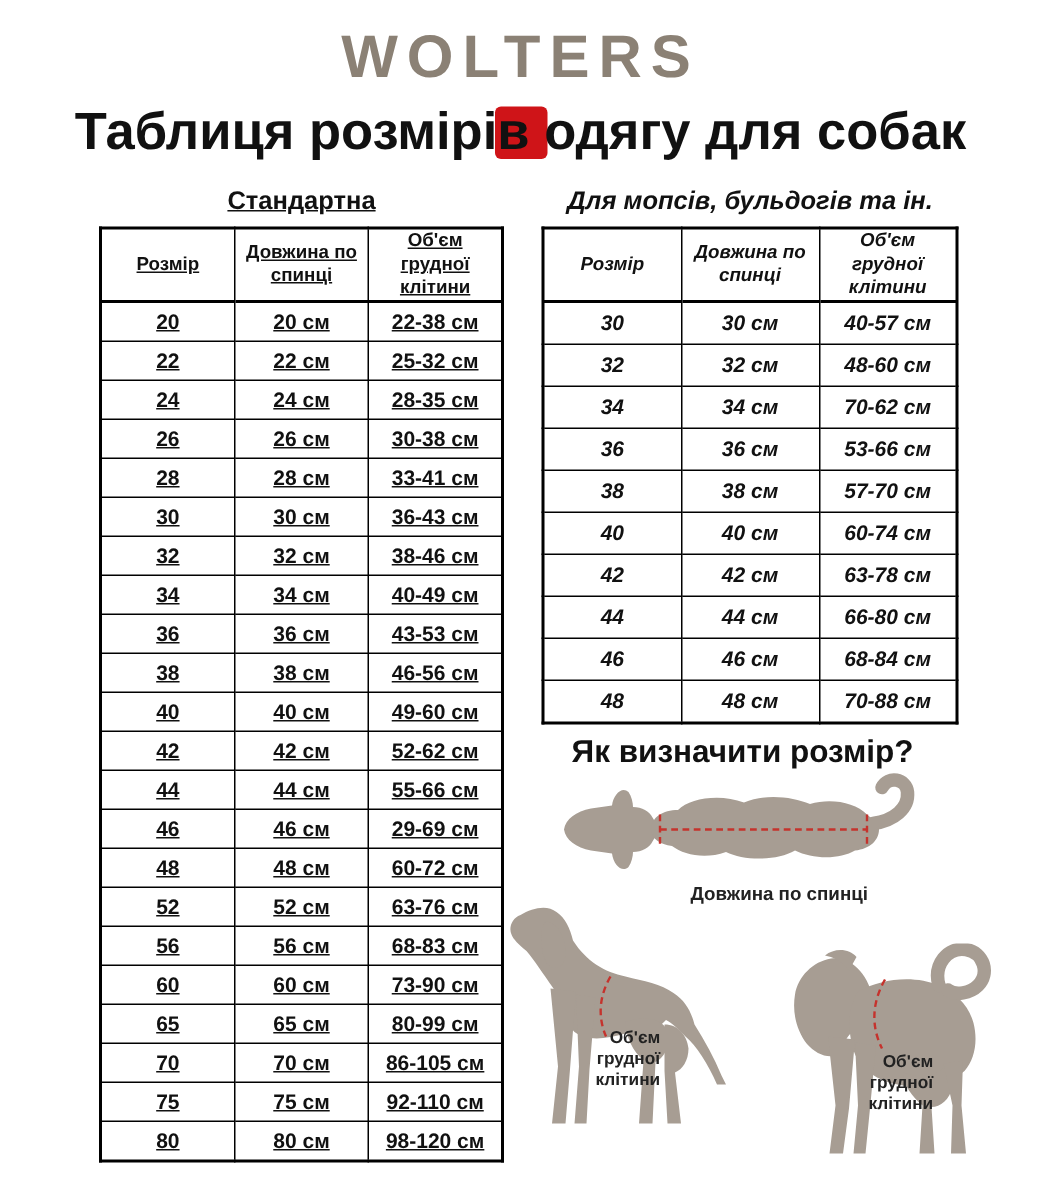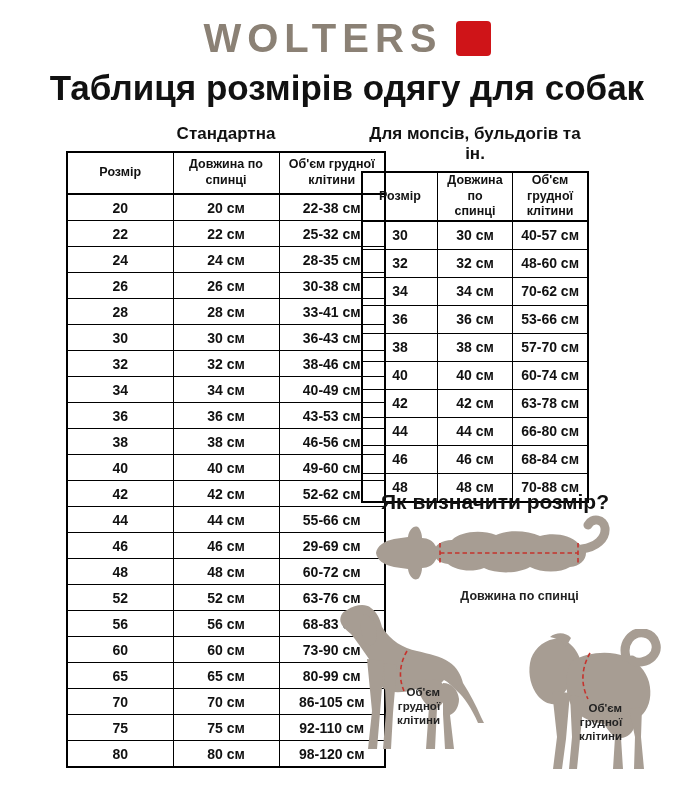--- a/index.html
+++ b/index.html
@@ -1,28 +1,28 @@
 <!DOCTYPE html>
 <html style="--logo-gray: #8b8175; --logo-red: #cf1418; --silhouette: #a79d93; --dash-red: #c5332d; --text: #111111; --table-border: #000000;"><head>
 <meta charset="utf-8">
 <style>
   html,body{margin:0;padding:0;background:#fff;}
   #page{position:relative;width:694px;height:800px;background:#fff;overflow:hidden;
         font-family:"Liberation Sans","DejaVu Sans",sans-serif;color:#111;}
   
-  .logo-row{position:absolute;top:18px;left:0;width:694px;display:flex;justify-content:center;align-items:center;gap:13px;}
+  .logo-row{position:absolute;top:18px;left:0;width:694px;display:flex;justify-content:center;align-items:center;gap:13px;flex-direction:column;}
   .logo-text{font-size:40px;font-weight:700;letter-spacing:6px;color:var(--logo-gray,#8b8175);line-height:1;}
   .logo-square{width:35px;height:35px;border-radius:4px;background:var(--logo-red,#cf1418);}
   
   .main-title{position:absolute;top:66px;left:0;width:694px;text-align:center;
               font-size:35px;font-weight:700;color:#111;line-height:1.25;}
   
   .table-block{position:absolute;}
-  .tb-standard{left:66px;top:124px;width:320px;}
-  .tb-pugs{left:361px;top:124px;width:228px;}
+  .tb-standard{left:66px;top:124px;width:270px;text-decoration:underline;}
+  .tb-pugs{left:361px;top:124px;width:278px;font-style:italic;}
   .table-title{text-align:center;font-size:17px;font-weight:700;margin-bottom:7px;}
   table.size-table{border-collapse:collapse;width:100%;border:2px solid #000;table-layout:fixed;}
   table.size-table th{border:1px solid #000;border-bottom:2px solid #000;height:40px;
       font-size:12.5px;font-weight:700;text-align:center;vertical-align:middle;line-height:1.25;padding:0 2px;}
   table.size-table td{border:1px solid #000;text-align:center;vertical-align:middle;
       font-size:14px;font-weight:700;padding:0;}
   .tb-standard td{height:25px;}
   .tb-pugs td{height:27px;}
   .hl{display:block;}
   

